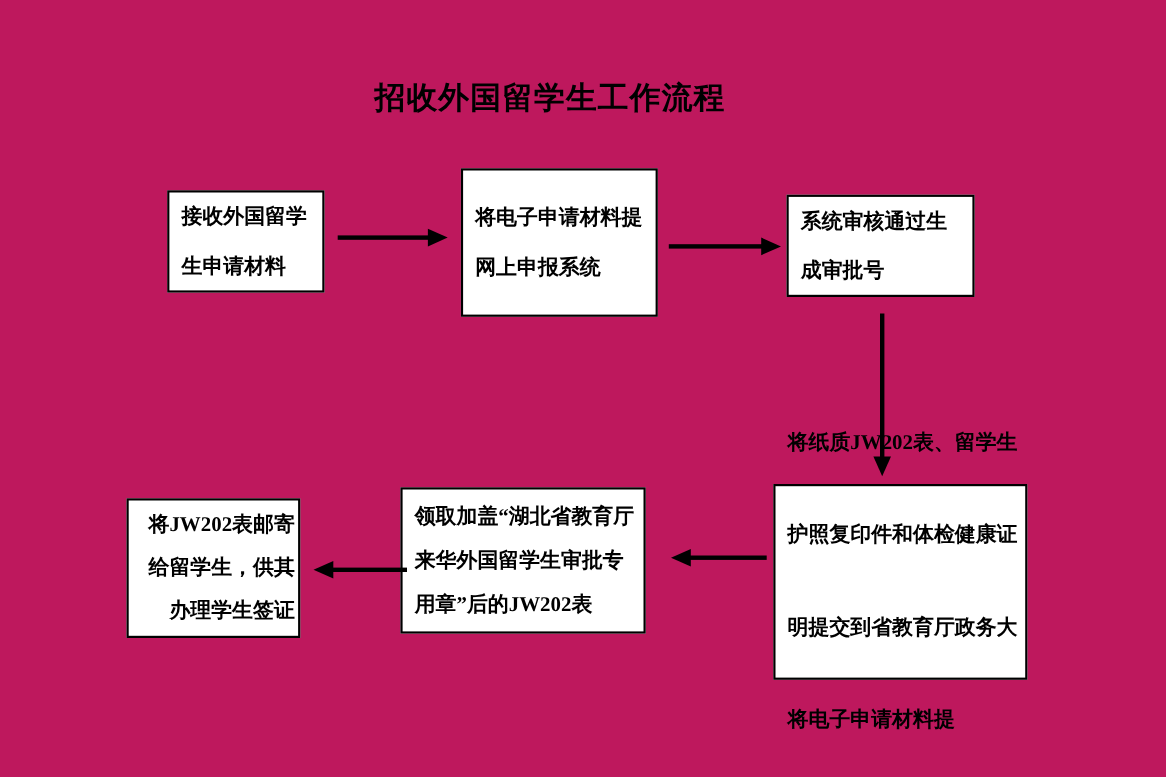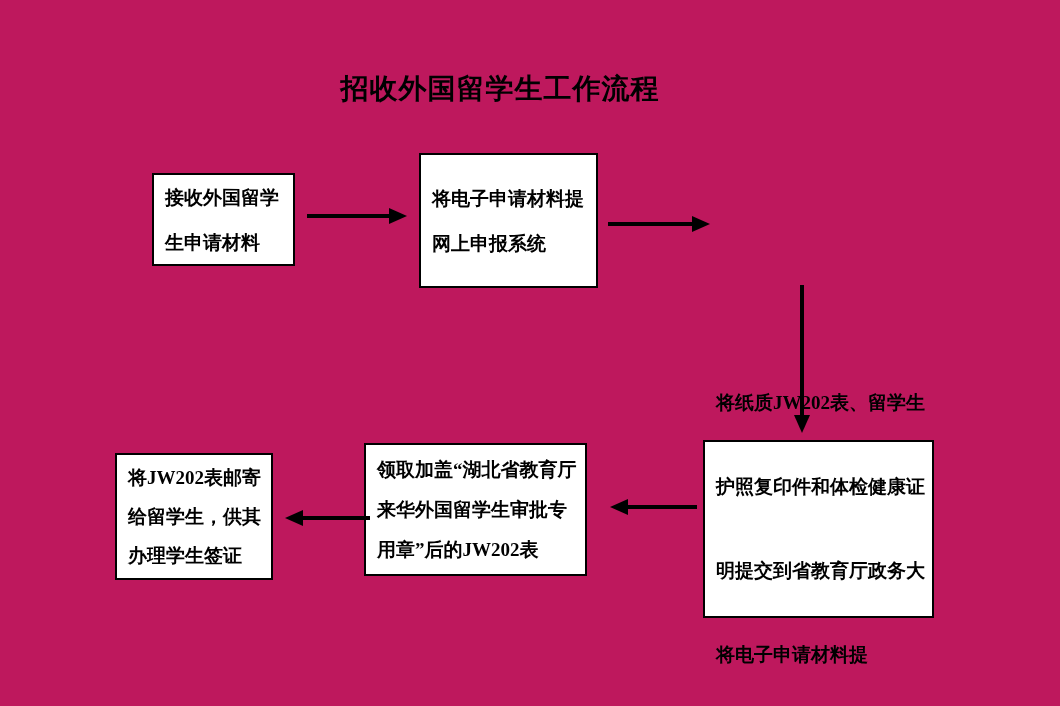--- a/index.html
+++ b/index.html
@@ -47,21 +47,21 @@
   #node-1 .line { line-height: 45px; }
   #node-2 { left: 419px; top: 153px; width: 179px; height: 135px; }
   #node-2 .line { line-height: 45px; }
   #node-3 { left: 715px; top: 177px; width: 171px; height: 93px;  }
   #node-3 .line { line-height: 45px; }
   #node-4 { left: 703px; top: 440px; width: 231px; height: 178px; gap: 44px; }
   #node-4 .line { line-height: 40px; }
   #node-5 { left: 364px; top: 443px; width: 223px; height: 133px; }
   #node-5 .line { line-height: 40px; }
   #node-6 { left: 115px; top: 453px; width: 158px; height: 127px; }
-  #node-6 .line { line-height: 39px; }
+  #node-6 .line { line-height: 39px; text-align: right; }
 
   .arrow { position: absolute; }
   .arrow .shaft { position: absolute; background: #000000; }
   .arrow .head  { position: absolute; width: 0; height: 0; }
 
   
   .arrow.h { height: 16px; }
   .arrow.h .shaft { top: 6px; height: 4px; }
   .arrow.right .head {
     right: 0; top: 0;
@@ -116,20 +116,24 @@
   <div class="node" id="node-2">
     <span class="line">将电子申请材料提</span>
     <span class="line">网上申报系统</span>
   </div>
 
   <div class="arrow h right" id="arrow-2">
     <span class="shaft"></span>
     <span class="head"></span>
   </div>
 
+  <div class="node" id="node-3">
+    <span class="line">系统审核通过生</span>
+    <span class="line">成审批号</span>
+  </div>
 
   <div class="arrow v down" id="arrow-3">
     <span class="shaft"></span>
     <span class="head"></span>
   </div>
 
   <div class="node" id="node-4">
     <span class="line">将纸质JW202表、留学生</span>
     <span class="line">护照复印件和体检健康证</span>
     <span class="line">明提交到省教育厅政务大</span>

